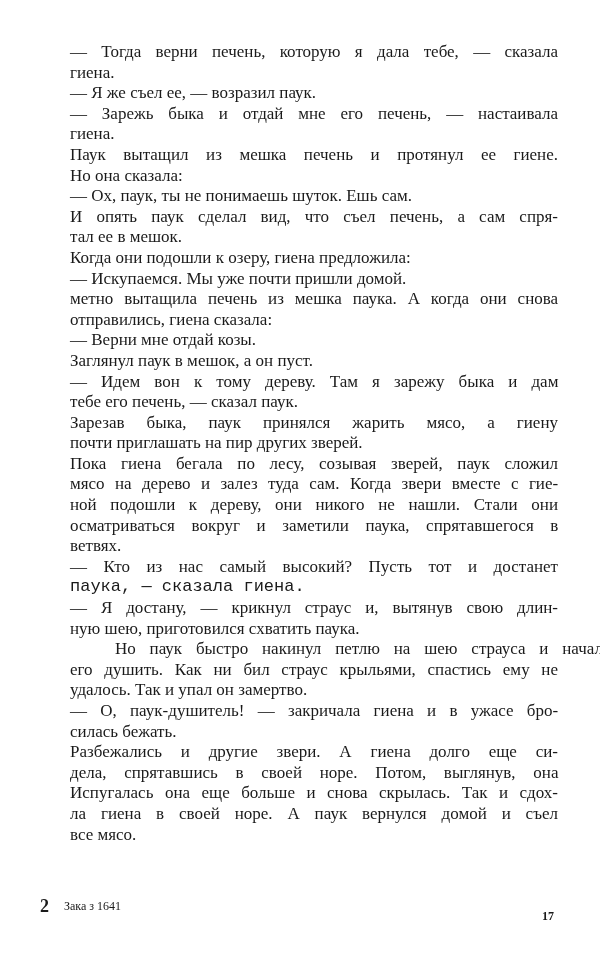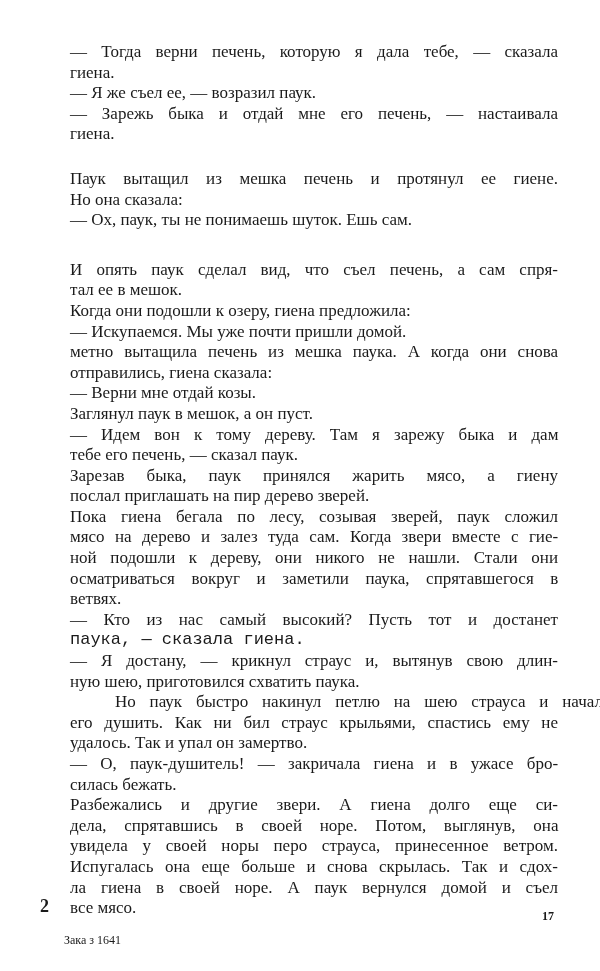--- a/index.html
+++ b/index.html
@@ -10,64 +10,63 @@
     font-size: 17px; line-height: 20.6px; color: #1a1a1a;
     text-align: justify;
   }
   .line { display: block; white-space: nowrap; text-align-last: justify; text-align: justify; }
   .line.last { text-align-last: left; }
   .footer {
     position: absolute; top: 896px; left: 40px; width: 520px; height: 24px;
     font-family: "Liberation Serif", "DejaVu Serif", serif; color: #1a1a1a;
   }
   .sig-num { position: absolute; left: 0; top: 0; font-size: 18px; font-weight: bold; }
-  .sig-text { position: absolute; left: 24px; top: 3px; font-size: 12px; margin-top: 34px; }
+  .sig-text { position: absolute; left: 24px; top: 3px; font-size: 12px; }
   .page-num { position: absolute; right: 6px; top: 13px; font-size: 12px; font-weight: bold; font-family: Liberation Serif, serif; }
 </style>
 </head>
 <body>
 
 <div class="page" id="page-body">
     <span class="line" style="white-space: nowrap; display: block; word-spacing: 10px;">— Тогда верни печень, которую я дала тебе, — сказала</span>
     <span class="line last" style="white-space: nowrap; display: block;">гиена.</span>
     <span class="line last" style="white-space: nowrap; display: block;">— Я же съел ее, — возразил паук.</span>
     <span class="line" style="white-space: nowrap; display: block; word-spacing: 10.5556px;">— Зарежь быка и отдай мне его печень, — настаивала</span>
     <span class="line last" style="white-space: nowrap; display: block;">гиена.</span>
-    <span class="line" style="white-space: nowrap; display: block; word-spacing: 13.25px; margin-top: 24px;">Паук вытащил из мешка печень и протянул ее гиене.</span>
+    <span class="line" style="white-space: nowrap; display: block; word-spacing: 13.25px;">Паук вытащил из мешка печень и протянул ее гиене.</span>
     <span class="line last" style="white-space: nowrap; display: block;">Но она сказала:</span>
     <span class="line last" style="white-space: nowrap; display: block;">— Ох, паук, ты не понимаешь шуток. Ешь сам.</span>
-    <span class="line" style="white-space: nowrap; display: block; word-spacing: 9.9px; margin-top: 29px;">И опять паук сделал вид, что съел печень, а сам спря-</span>
+    <span class="line" style="white-space: nowrap; display: block; word-spacing: 9.9px;">И опять паук сделал вид, что съел печень, а сам спря-</span>
     <span class="line last" style="white-space: nowrap; display: block;">тал ее в мешок.</span>
     <span class="line last" style="white-space: nowrap; display: block;">Когда они подошли к озеру, гиена предложила:</span>
     <span class="line last" style="white-space: nowrap; display: block;">— Искупаемся. Мы уже почти пришли домой.</span>
     <span class="line" style="white-space: nowrap; display: block; word-spacing: 6.66667px;">метно вытащила печень из мешка паука. А когда они снова</span>
     <span class="line last" style="white-space: nowrap; display: block;">отправились, гиена сказала:</span>
     <span class="line last" style="white-space: nowrap; display: block;">— Верни мне отдай козы.</span>
     <span class="line last" style="white-space: nowrap; display: block;">Заглянул паук в мешок, а он пуст.</span>
     <span class="line" style="white-space: nowrap; display: block; word-spacing: 9.81818px;">— Идем вон к тому дереву. Там я зарежу быка и дам</span>
     <span class="line last" style="white-space: nowrap; display: block;">тебе его печень, — сказал паук.</span>
     <span class="line" style="white-space: nowrap; display: block; word-spacing: 17.7143px;">Зарезав быка, паук принялся жарить мясо, а гиену</span>
-    <span class="line last" style="white-space: nowrap; display: block;">послал приглашать на пир дерево зверей.</span>
+    <span class="line last" style="white-space: nowrap; display: block;">почти приглашать на пир других зверей.</span>
     <span class="line" style="white-space: nowrap; display: block; word-spacing: 10.375px;">Пока гиена бегала по лесу, созывая зверей, паук сложил</span>
     <span class="line" style="white-space: nowrap; display: block; word-spacing: 6.09091px;">мясо на дерево и залез туда сам. Когда звери вместе с гие-</span>
     <span class="line" style="white-space: nowrap; display: block; word-spacing: 9.33333px;">ной подошли к дереву, они никого не нашли. Стали они</span>
     <span class="line" style="white-space: nowrap; display: block; word-spacing: 12.3333px;">осматриваться вокруг и заметили паука, спрятавшегося в</span>
     <span class="line last" style="white-space: nowrap; display: block;">ветвях.</span>
     <span class="line" style="white-space: nowrap; display: block; word-spacing: 12.2222px;">— Кто из нас самый высокий? Пусть тот и достанет</span>
     <span class="line last" style="white-space: nowrap; display: block; font-family: Liberation Mono, monospace;">паука, — сказала гиена.</span>
     <span class="line" style="white-space: nowrap; display: block; word-spacing: 9.66667px;">— Я достану, — крикнул страус и, вытянув свою длин-</span>
     <span class="line last" style="white-space: nowrap; display: block;">ную шею, приготовился схватить паука.</span>
     <span class="line" style="white-space: nowrap; display: block; word-spacing: 9.55556px; margin-left: 45px;">Но паук быстро накинул петлю на шею страуса и начал</span>
     <span class="line" style="white-space: nowrap; display: block; word-spacing: 7.44444px;">его душить. Как ни бил страус крыльями, спастись ему не</span>
     <span class="line last" style="white-space: nowrap; display: block;">удалось. Так и упал он замертво.</span>
     <span class="line" style="white-space: nowrap; display: block; word-spacing: 9px;">— О, паук-душитель! — закричала гиена и в ужасе бро-</span>
     <span class="line last" style="white-space: nowrap; display: block;">силась бежать.</span>
     <span class="line" style="white-space: nowrap; display: block; word-spacing: 14.5px;">Разбежались и другие звери. А гиена долго еще си-</span>
     <span class="line" style="white-space: nowrap; display: block; word-spacing: 13.4286px;">дела, спрятавшись в своей норе. Потом, выглянув, она</span>
-    <span class="line" style="white-space: nowrap; display: block; word-spacing: 10.4286px;">увидела у своей норы перо страуса, принесенное ветром.</span>
     <span class="line" style="white-space: nowrap; display: block; word-spacing: 7.22222px;">Испугалась она еще больше и снова скрылась. Так и сдох-</span>
     <span class="line" style="white-space: nowrap; display: block; word-spacing: 10.6px;">ла гиена в своей норе. А паук вернулся домой и съел</span>
     <span class="line last" style="white-space: nowrap; display: block;">все мясо.</span>
   </div>
 
 <div class="footer">
   <span class="sig-num">2</span>
   <span class="sig-text">Зака з 1641</span>
   <span class="page-num">17</span>
 </div>

